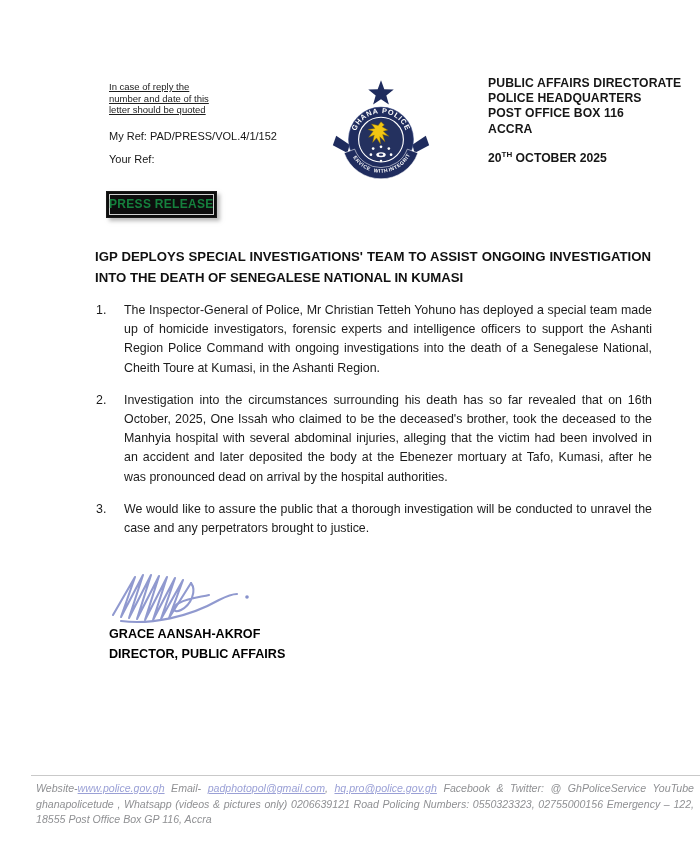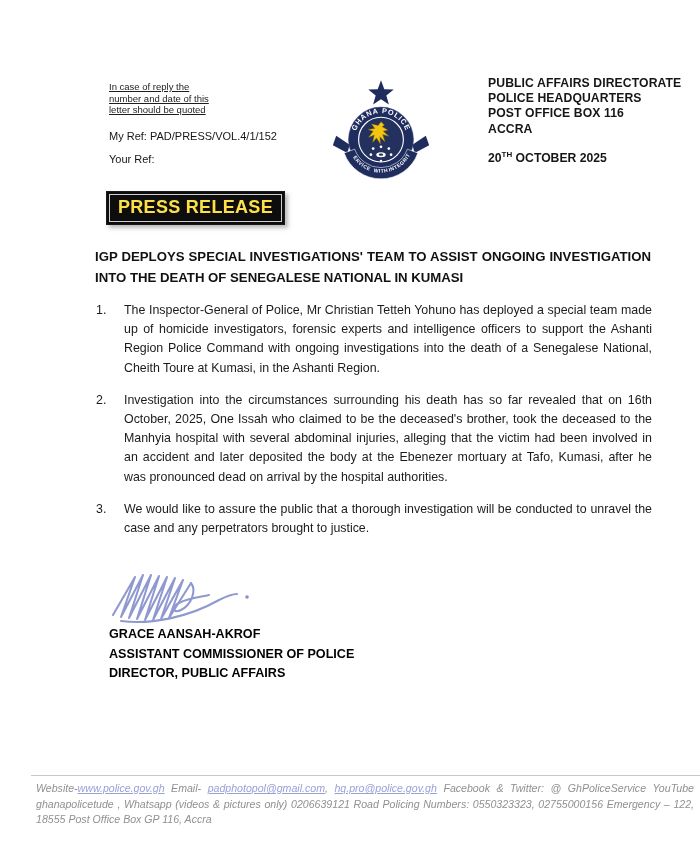--- a/index.html
+++ b/index.html
@@ -16,22 +16,22 @@
   .your-ref{ position:absolute; left:78px; top:153px; font-size:11px; }
   
   .addr { position:absolute; left:457px; top:76px; font-weight:bold; font-size:12.2px; line-height:15.2px; letter-spacing:.1px; }
   .date { position:absolute; left:457px; top:150px; font-weight:bold; font-size:12.2px; }
   .date sup { font-size:8px; vertical-align:super; letter-spacing:0; }
   
   .crest { position:absolute; left:294px; top:78px; width:112px; height:auto; }
   
   .press-box {
     position:absolute; left:75px; top:191px;
-    background:#0d0d0d; color:#fde047; font-weight:bold; font-size:18px; letter-spacing:.3px;
-    padding:5px 11px 6px;
+    background:#0d0d0d; color:#15803d; font-weight:bold; font-size:12px; letter-spacing:.3px;
+    padding:5px 2px 6px;
     border:1px solid #1a1a1a;
     box-shadow: inset 0 0 0 2px #0d0d0d, inset 0 0 0 3px rgba(255,255,255,.8), 3px 3px 4px rgba(130,130,130,.55);
   }
   
   .doc-title {
     position:absolute; left:64px; top:246px; width:556px;
     font-weight:bold; font-size:13.2px; line-height:21px;
     text-align:justify; text-underline-offset:2px; color:#111;
   }
   
@@ -140,21 +140,20 @@
     <g fill="none" stroke="#8791cb" stroke-width="2.1" stroke-linecap="round" stroke-linejoin="round" opacity="0.92">
       <path d="M6,48 L28,10 L14,50 L36,8 L22,51 L44,8 L30,52 L52,9 L38,53 L60,10 L46,53 L68,11 L54,52 L76,13 L62,51 L84,16"></path>
       <path d="M84,16 C90,24 84,38 74,43 C66,47 64,40 72,36 C82,31 94,30 102,28"></path>
       <path d="M14,54 C44,58 82,50 112,33 C120,29 126,27 130,27"></path>
     </g>
     <circle cx="140" cy="30" r="1.8" fill="#8791cb"></circle>
   </svg>
 
   <div class="signatory">
     <div>GRACE AANSAH-AKROF</div>
-    <div>ASSISTANT COMMISSIONER OF POLICE</div>
     <div>DIRECTOR, PUBLIC AFFAIRS</div>
   </div>
 
   <div class="footer-rule"></div>
   <div class="footer-text"><span>Website-</span><a>www.police.gov.gh</a><span> Email- </span><a>padphotopol@gmail.com</a><span>, </span><a>hq.pro@police.gov.gh</a><span> Facebook &amp; Twitter: @ GhPoliceService YouTube ghanapolicetude , Whatsapp (videos &amp; pictures only) 0206639121 Road Policing Numbers: 0550323323, 02755000156 Emergency – 122, 18555 Post Office Box GP 116, Accra</span></div>
   <div class="page-tab">1</div>
 
 </div>
 
 </body></html>

